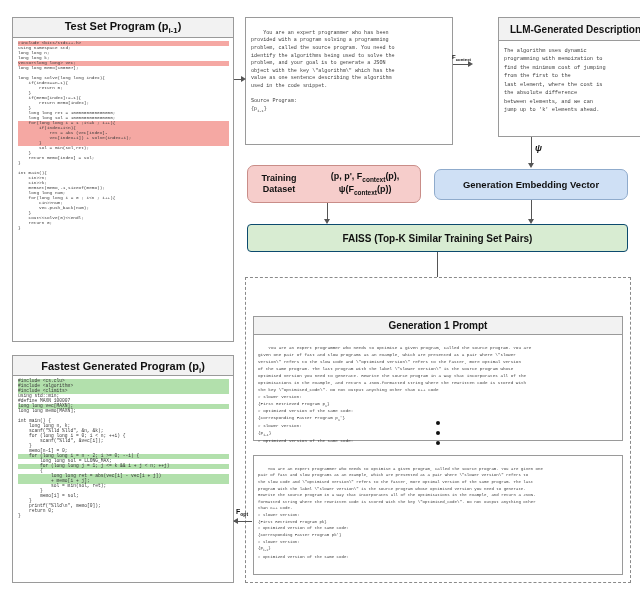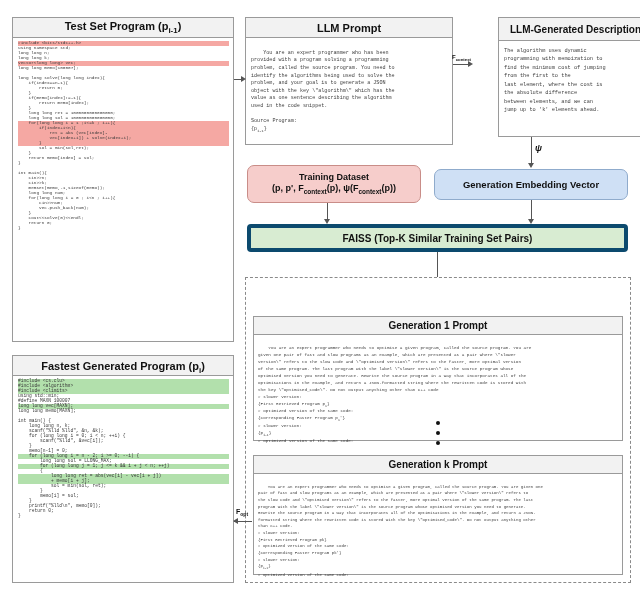--- a/index.html
+++ b/index.html
@@ -23,21 +23,21 @@
   .hl-green{background:#b2e0ac;}
   .prose{
     box-sizing:border-box;
     font-family:"Liberation Mono","DejaVu Sans Mono",monospace;
     color:#3f3f3f;white-space:pre-wrap;
   }
   .rbox{position:absolute;box-sizing:border-box;display:flex;align-items:center;justify-content:center;
     text-align:center;font-weight:bold;color:#111;}
   .rbox.red{background:#f6cdcb;border:1px solid #c98d88;border-radius:7px;}
   .rbox.blue{background:#cfe0f5;border:1px solid #8fabcc;border-radius:7px;}
-  .rbox.green{background:#d8ecd2;border:4px solid #0c4a6e;border-radius:4px;}
+  .rbox.green{background:#d8ecd2;border:1px solid #0c4a6e;border-radius:4px;}
   .dashbox{position:absolute;box-sizing:border-box;border:1px dashed #8a8a8a;background:#fff;}
   .arrow{position:absolute;background:#555;}
   .ahead{position:absolute;width:0;height:0;}
   .ahead.down{border-left:3.5px solid transparent;border-right:3.5px solid transparent;border-top:5px solid #555;}
   .ahead.right{border-top:3.5px solid transparent;border-bottom:3.5px solid transparent;border-left:5px solid #555;}
   .ahead.left{border-top:3.5px solid transparent;border-bottom:3.5px solid transparent;border-right:5px solid #555;}
   .alabel{position:absolute;font-weight:bold;color:#111;font-size:6px;white-space:nowrap;}
   .dot{position:absolute;width:4px;height:4px;border-radius:50%;background:#111;}
   sub{font-size:0.72em;}
 </style>
@@ -52,21 +52,20 @@
 </div>
 
 <div class="panel" style="left:12px;top:355px;width:222px;height:228px;">
   <div class="panel-title" style="height:20px;line-height:20px;font-size:11px;">
     <span>Fastest Generated Program (p</span><sub>i</sub><span>)</span>
   </div>
   <div class="codebody" style="font-size:4.6px;"><span class="codeline hl-green">#include &lt;cs.clu&gt;</span><span class="codeline hl-green">#include &lt;algorithm&gt;</span><span class="codeline hl-green">#include &lt;climits&gt;</span><span class="codeline">using std::min;</span><span class="codeline">#define MAXN 100007</span><span class="codeline hl-green">long long vec[MAXN];</span><span class="codeline">long long memo[MAXN];</span><span class="codeline">&nbsp;</span><span class="codeline">int main() {</span><span class="codeline">    long long n, k;</span><span class="codeline">    scanf("%lld %lld", &amp;n, &amp;k);</span><span class="codeline">    for (long long i = 0; i &lt; n; ++i) {</span><span class="codeline">        scanf("%lld", &amp;vec[i]);</span><span class="codeline">    }</span><span class="codeline">    memo[n-1] = 0;</span><span class="codeline hl-green">    for (long long i = n - 2; i &gt;= 0; --i) {</span><span class="codeline">        long long sol = LLONG_MAX;</span><span class="codeline hl-green">        for (long long j = 1; j &lt;= k &amp;&amp; i + j &lt; n; ++j)</span><span class="codeline">        {</span><span class="codeline hl-green">            long long ret = abs(vec[i] - vec[i + j])</span><span class="codeline hl-green">            + memo[i + j];</span><span class="codeline">            sol = min(sol, ret);</span><span class="codeline">        }</span><span class="codeline">        memo[i] = sol;</span><span class="codeline">    }</span><span class="codeline">    printf("%lld\n", memo[0]);</span><span class="codeline">    return 0;</span><span class="codeline">}</span></div>
 </div>
 
 <div class="panel" style="left:245px;top:17px;width:208px;height:128px;">
-  <div class="panel-title" style="height:20px;line-height:20px;font-size:11px;">LLM Prompt</div>
   <div class="prose" style="padding:4px 5px;font-size:5.1px;line-height:1.5;">
     <span>You are an expert programmer who has been
 provided with a program solving a programming
 problem, called the source program. You need to
 identify the algorithms being used to solve the
 problem, and your goal is to generate a JSON
 object with the key \"algorithm\" which has the
 value as one sentence describing the algorithm
 used in the code snippet.
 
@@ -80,21 +79,21 @@
   <div class="prose" style="padding:6px 5px;font-size:5.3px;line-height:1.6;">The algorithm uses dynamic
 programming with memoization to
 find the minimum cost of jumping
 from the first to the
 last element, where the cost is
 the absolute difference
 between elements, and we can
 jump up to 'k' elements ahead.</div>
 </div>
 
-<div class="rbox red" style="left:247px;top:165px;width:174px;height:38px;flex-direction:column;font-size:9px;line-height:1.25;">
+<div class="rbox red" style="left:247px;top:165px;width:174px;height:38px;flex-direction:row;font-size:9px;line-height:1.25;">
   <div>Training Dataset</div>
   <div>
     <span>(p, p', F</span><sub>context</sub><span>(p), ψ(F</span><sub>context</sub><span>(p))</span>
   </div>
 </div>
 
 <div class="rbox blue" style="left:434px;top:169px;width:194px;height:31px;font-size:9.5px;">Generation Embedding Vector</div>
 
 <div class="rbox green" style="left:247px;top:224px;width:381px;height:28px;font-size:10px;">FAISS (Top-K Similar Training Set Pairs)</div>
 
@@ -118,21 +117,20 @@
 {p</span><sub>i-1</sub><span>}
 # optimized version of the same code:</span>
   </div>
 </div>
 
 <div class="dot" style="left:436px;top:421px;"></div>
 <div class="dot" style="left:436px;top:431px;"></div>
 <div class="dot" style="left:436px;top:441px;"></div>
 
 <div class="panel" style="left:253px;top:455px;width:370px;height:120px;">
-  <div class="panel-title" style="height:18px;line-height:18px;font-size:10px;">Generation k Prompt</div>
   <div class="prose" style="padding:3px 4px;font-size:4.1px;line-height:1.62;">
     <span>You are an expert programmer who needs to optimise a given program, called the source program. You are given one
 pair of fast and slow programs as an example, which are presented as a pair where \"slower version\" refers to
 the slow code and \"optimised version\" refers to the faster, more optimal version of the same program. The last
 program with the label \"slower version\" is the source program whose optimised version you need to generate.
 Rewrite the source program in a way that incorporates all of the optimisations in the example, and return a JSON-
 formatted string where the rewritten code is stored with the key \"optimised_code\". Do not output anything other
 than C++ code.
 # slower version:
 {First Retrieved Program pk}

